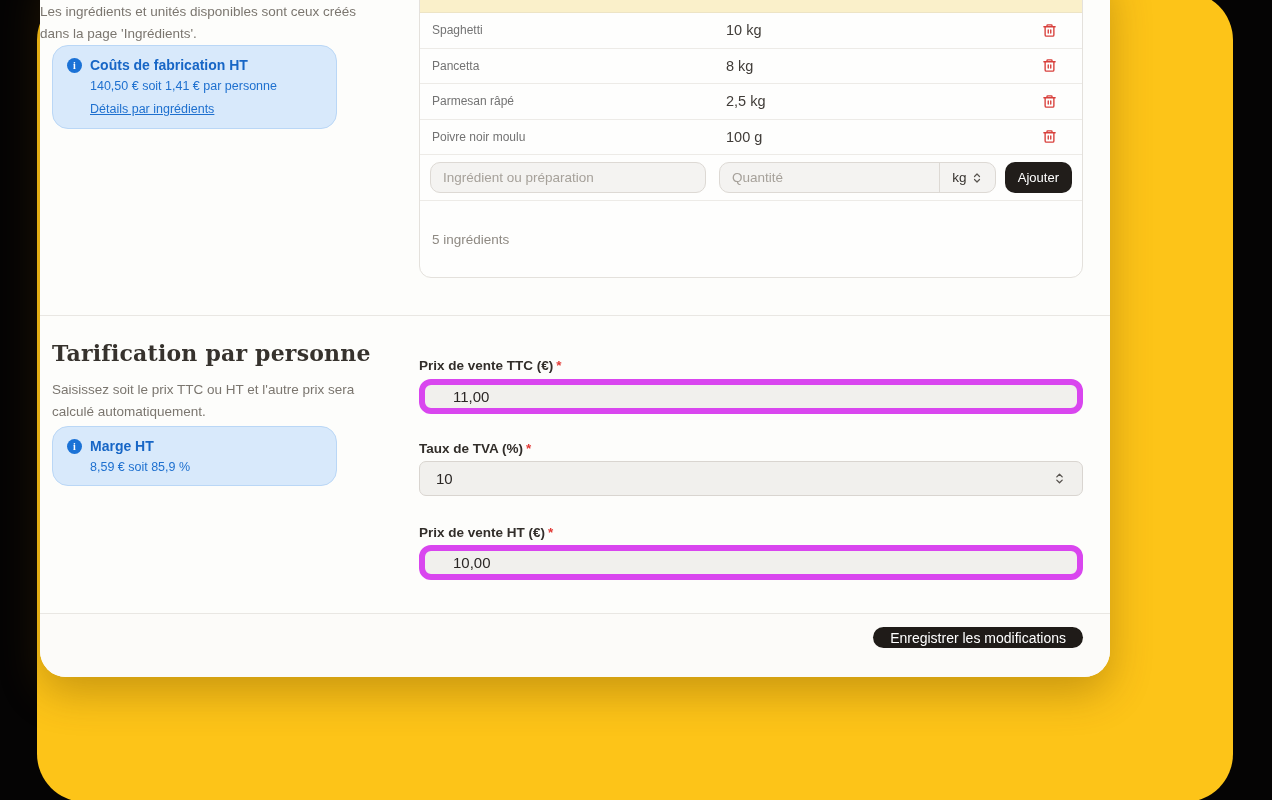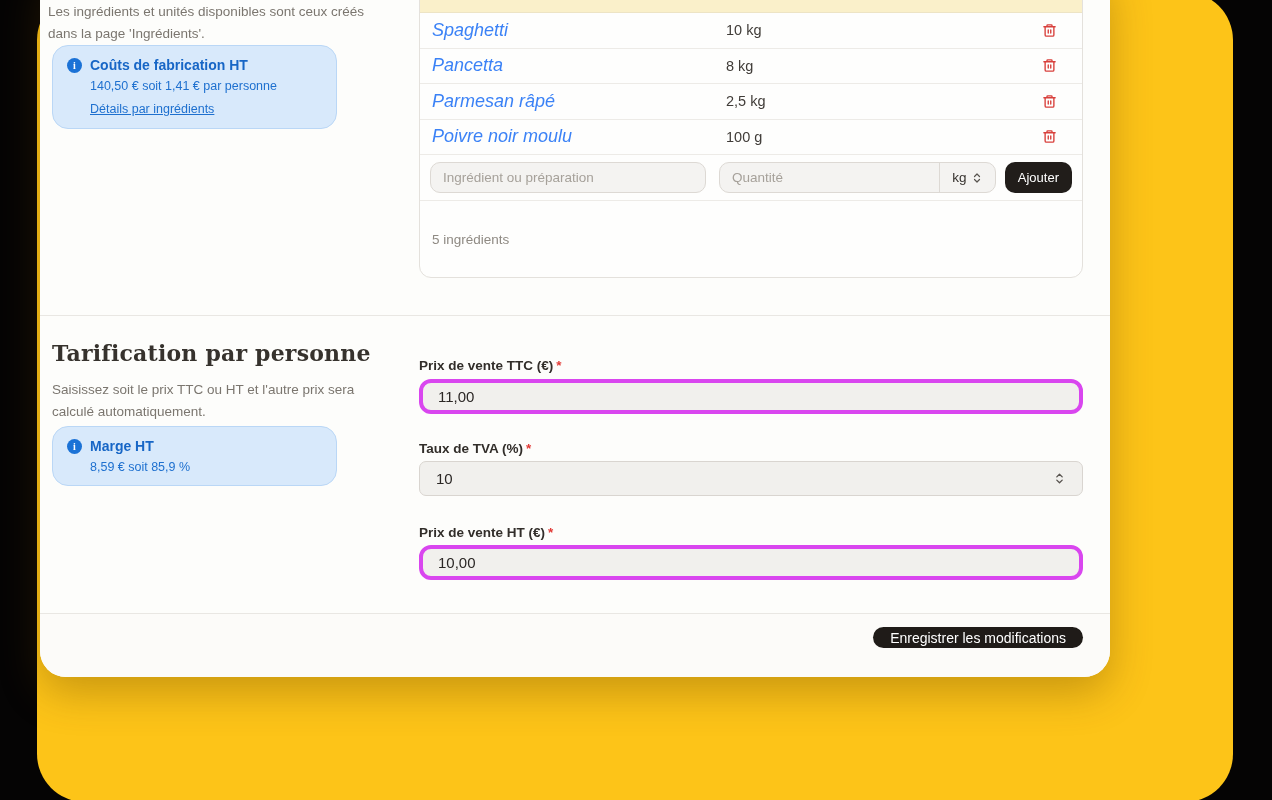--- a/index.html
+++ b/index.html
@@ -14,21 +14,21 @@
   }
 
   .card {
     position:absolute; left:40px; top:-36px; width:1070px; height:713px;
     background:#FDFDFB; border-radius:26px;
     box-shadow:0 16px 42px rgba(92,58,0,.32);
   }
 
   
   .intro {
-    position:absolute; left:8px; top:37px; width:322px;
+    position:absolute; left:0; top:37px; width:322px;
     font-size:13.5px; line-height:21.5px; color:#7B766F;
   }
   .info-box {
     position:absolute; left:12px; width:285px;
     background:#D8E9FB; border:1px solid #BAD7F6; border-radius:16px;
     padding:11px 14px;
   }
   .info-box.costs { top:81px; }
   .info-box.margin { top:462px; }
   .info-head { display:flex; align-items:center; gap:8px; }
@@ -58,21 +58,21 @@
   .table-box {
     position:absolute; left:379px; top:18px; width:664px; height:296px;
     background:#FEFEFD; border:1px solid #E4E1DC; border-radius:12px;
     overflow:hidden; display:flex; flex-direction:column;
   }
   .row-partial { height:30px; background:#FAF0CA; border-bottom:1px solid #EDE4C5; }
   .ing-row {
     height:35.5px; display:flex; align-items:center; position:relative;
     border-bottom:1px solid #EDEBE7;
   }
-  .ing-name { position:absolute; left:12px; font-size:18px; color:#3b82f6;font-style:italic; }
+  .ing-name { position:absolute; left:12px; font-size:12px; color:#737373; }
   .ing-qty  { position:absolute; left:306px; font-size:14.5px; color:#403C38; }
   .trash-btn {
     position:absolute; right:24px; width:18px; height:18px;
     background:none; border:none; cursor:pointer; display:flex; align-items:center; justify-content:center;
   }
   .add-row {
     height:46px; display:flex; align-items:center; padding:0 10px;
     border-bottom:1px solid #EDEBE7;
   }
   .add-ing-input {
@@ -104,22 +104,22 @@
   
   .section-divider { position:absolute; left:0; top:351px; width:100%; height:1px; background:#E9E7E3; }
 
   
   .field-label {
     position:absolute; left:379px; font-size:13.5px; font-weight:600; color:#322E2A;
   }
   .req { color:#E23A36; margin-left:3px; }
   .big-input {
     position:absolute; left:379px; width:664px; height:35px;
-    background:#F1F0ED; border:4px solid #d946ef; border-radius:12px;
-    padding:0 15px; font-size:15px; color:#2B2725;
+    background:#F1F0ED; border:6px solid #d946ef; border-radius:12px;
+    padding:0 28px; font-size:15px; color:#2B2725;
     font-family:"Liberation Sans", sans-serif; outline:none;
   }
   .big-select {
     position:absolute; left:379px; width:664px; height:35px;
     background:#F1F0ED; border:1px solid #D9D5D0; border-radius:7px;
     display:flex; align-items:center; padding:0 16px;
     font-size:15px; color:#2B2725; cursor:pointer;
   }
   .big-select .chev { margin-left:auto; }
 

